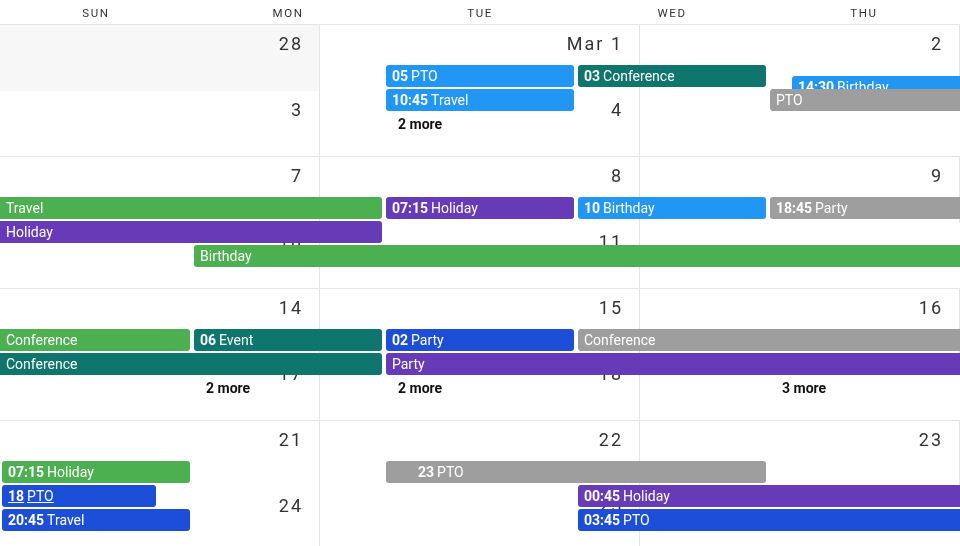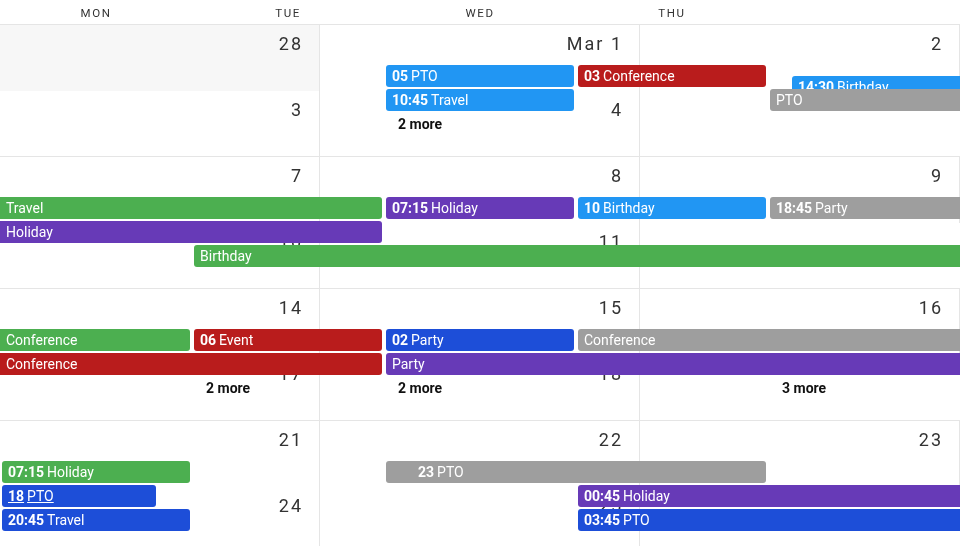--- a/index.html
+++ b/index.html
@@ -86,31 +86,32 @@
     font-size: 14px;
     font-weight: 700;
     color: #111;
     padding-left: 8px;
     pointer-events: auto;
     background: transparent;
     text-align: center;
   }
   
   .c-blue   { background: #2196f3; }
-  .c-indigo { background: #b91c1c; }
+  .c-indigo { background: #0f766e; }
   .c-green  { background: #4caf50; }
   .c-purple { background: #673ab7; }
   .c-grey   { background: #9e9e9e; }
   .c-cyan   { background: #1d4ed8; }
 </style>
 </head>
 <body>
 
 <div class="calendar">
   <div class="dayheaders" id="dayheaders">
+      <div class="dayheader">SUN</div>
       <div class="dayheader">MON</div>
       <div class="dayheader">TUE</div>
       <div class="dayheader">WED</div>
       <div class="dayheader">THU</div>
     </div>
   <div id="weeks">
       <div class="week">
         <div class="cell outside">
           <div class="datenum">28</div>
         </div>

